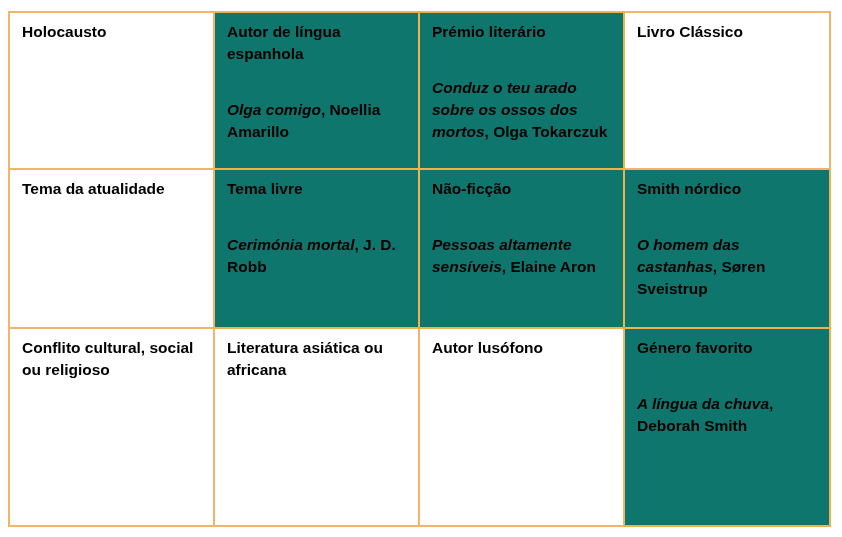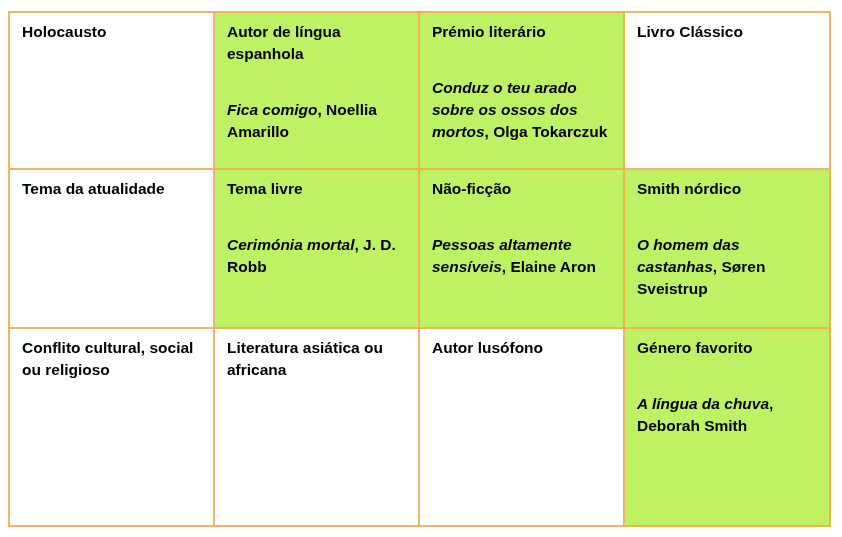--- a/index.html
+++ b/index.html
@@ -14,21 +14,21 @@
       font-weight: bold;
       color: #000;
     }
     .grid td {
       border: 2px solid #F0B46A;
       vertical-align: top;
       padding: 8px 10px 0 12px;
       line-height: 22px;
       background: #ffffff;
     }
-    .grid td.hl { background: #bef264; border-color: #F2B24A; }
+    .grid td.hl { background: #0f766e; border-color: #F2B24A; }
     .grid tr.r1 { height: 149px; padding-left: 26px; }
     .grid tr.r2 { height: 152px; }
     .grid tr.r3 { height: 188px; }
     .cat { display: block; }
     .book { display: block; margin-top: 34px; }
     .book i { font-style: italic; }
   </style>
 </head>
 <body>
 
@@ -39,21 +39,21 @@
       <col style="width:205px">
       <col style="width:206px">
     </colgroup>
   <tbody>
       <tr class="r1">
     <td>
       <span class="cat">Holocausto</span>
     </td>
     <td class="hl">
       <span class="cat">Autor de língua espanhola</span>
-      <span class="book"><i>Fica comigo</i><span>, Noellia Amarillo</span></span>
+      <span class="book"><i>Olga comigo</i><span>, Noellia Amarillo</span></span>
     </td>
     <td class="hl">
       <span class="cat">Prémio literário</span>
       <span class="book"><i>Conduz o teu arado sobre os ossos dos mortos</i><span>, Olga Tokarczuk</span></span>
     </td>
     <td>
       <span class="cat">Livro Clássico</span>
     </td>
   </tr>
   <tr class="r2">

